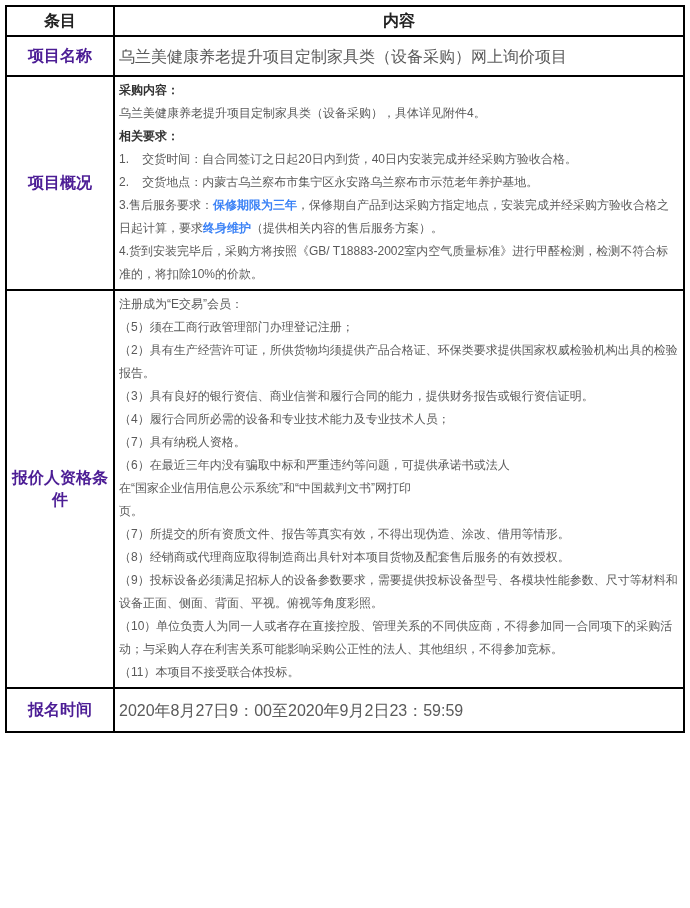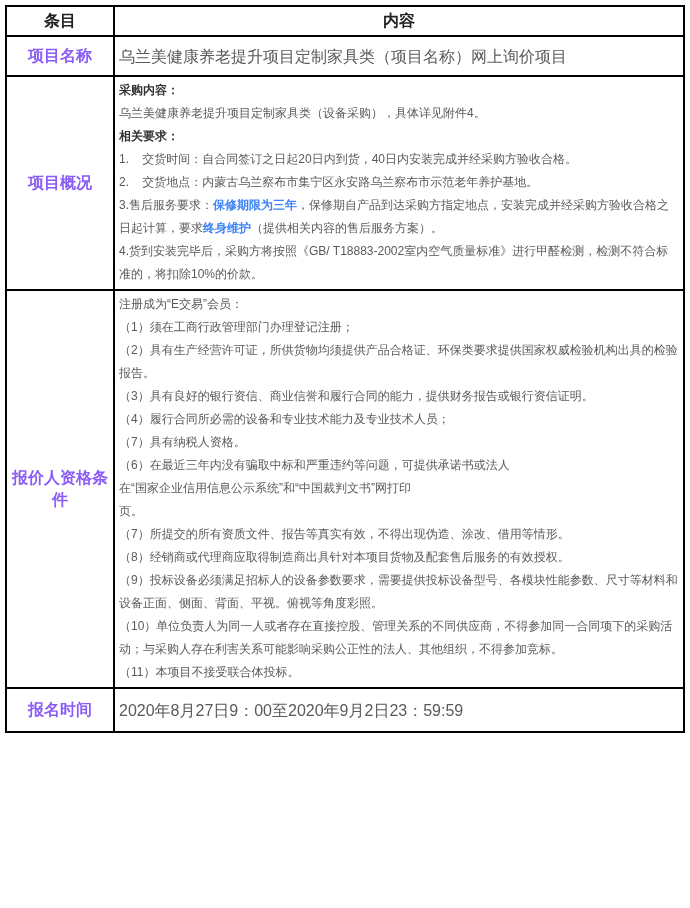--- a/index.html
+++ b/index.html
@@ -31,21 +31,21 @@
   th.hdr {
     font-weight: bold;
     color: #222222;
     text-align: center;
     vertical-align: middle;
     height: 30px;
     padding: 2px;
   }
   td.label {
     font-weight: bold;
-    color: #8b5cf6;
+    color: #4c1d95;
     text-align: center;
     vertical-align: middle;
     padding: 2px;
     line-height: 22px;
   }
   td.value {
     color: #5a5a5a;
     text-align: left;
     vertical-align: middle;
     padding: 2px 4px 2px 4px;
@@ -78,42 +78,42 @@
       <col class="c-content">
     </colgroup>
     <tbody>
       <tr class="r-header">
         <th class="hdr">条目</th>
         <th class="hdr">内容</th>
       </tr>
 
       <tr class="r-name">
         <td class="label">项目名称</td>
-        <td class="value">乌兰美健康养老提升项目定制家具类（项目名称）网上询价项目</td>
+        <td class="value">乌兰美健康养老提升项目定制家具类（设备采购）网上询价项目</td>
       </tr>
 
 
       <tr class="r-overview">
         <td class="label">项目概况</td>
         <td class="value rich">
             <div class="para"><span class="b">采购内容：</span></div>
             <div class="para"><span>乌兰美健康养老提升项目定制家具类（设备采购），具体详见附件4。</span></div>
             <div class="para"><span class="b">相关要求：</span></div>
             <div class="para"><span>1.    交货时间：自合同签订之日起20日内到货，40日内安装完成并经采购方验收合格。</span></div>
             <div class="para"><span>2.    交货地点：内蒙古乌兰察布市集宁区永安路乌兰察布市示范老年养护基地。</span></div>
             <div class="para"><span>3.售后服务要求：</span><span class="rb">保修期限为三年</span><span>，保修期自产品到达采购方指定地点，安装完成并经采购方验收合格之日起计算，要求</span><span class="rb">终身维护</span><span>（提供相关内容的售后服务方案）。</span></div>
             <div class="para"><span>4.货到安装完毕后，采购方将按照《GB/ T18883-2002室内空气质量标准》进行甲醛检测，检测不符合标准的，将扣除10%的价款。</span></div>
           </td>
       </tr>
 
       <tr class="r-qualification">
         <td class="label">报价人资格条件</td>
         <td class="value rich">
             <div class="para"><span>注册成为“E交易”会员：</span></div>
-            <div class="para"><span>（1）须在工商行政管理部门办理登记注册；</span></div>
+            <div class="para"><span>（5）须在工商行政管理部门办理登记注册；</span></div>
             <div class="para"><span>（2）具有生产经营许可证，所供货物均须提供产品合格证、环保类要求提供国家权威检验机构出具的检验报告。</span></div>
             <div class="para"><span>（3）具有良好的银行资信、商业信誉和履行合同的能力，提供财务报告或银行资信证明。</span></div>
             <div class="para"><span>（4）履行合同所必需的设备和专业技术能力及专业技术人员；</span></div>
             <div class="para"><span>（7）具有纳税人资格。</span></div>
             <div class="para"><span>（6）在最近三年内没有骗取中标和严重违约等问题，可提供承诺书或法人</span></div>
             <div class="para"><span>在“国家企业信用信息公示系统”和“中国裁判文书”网打印</span></div>
             <div class="para"><span>页。</span></div>
             <div class="para"><span>（7）所提交的所有资质文件、报告等真实有效，不得出现伪造、涂改、借用等情形。</span></div>
             <div class="para"><span>（8）经销商或代理商应取得制造商出具针对本项目货物及配套售后服务的有效授权。</span></div>
             <div class="para"><span>（9）投标设备必须满足招标人的设备参数要求，需要提供投标设备型号、各模块性能参数、尺寸等材料和设备正面、侧面、背面、平视。俯视等角度彩照。</span></div>

